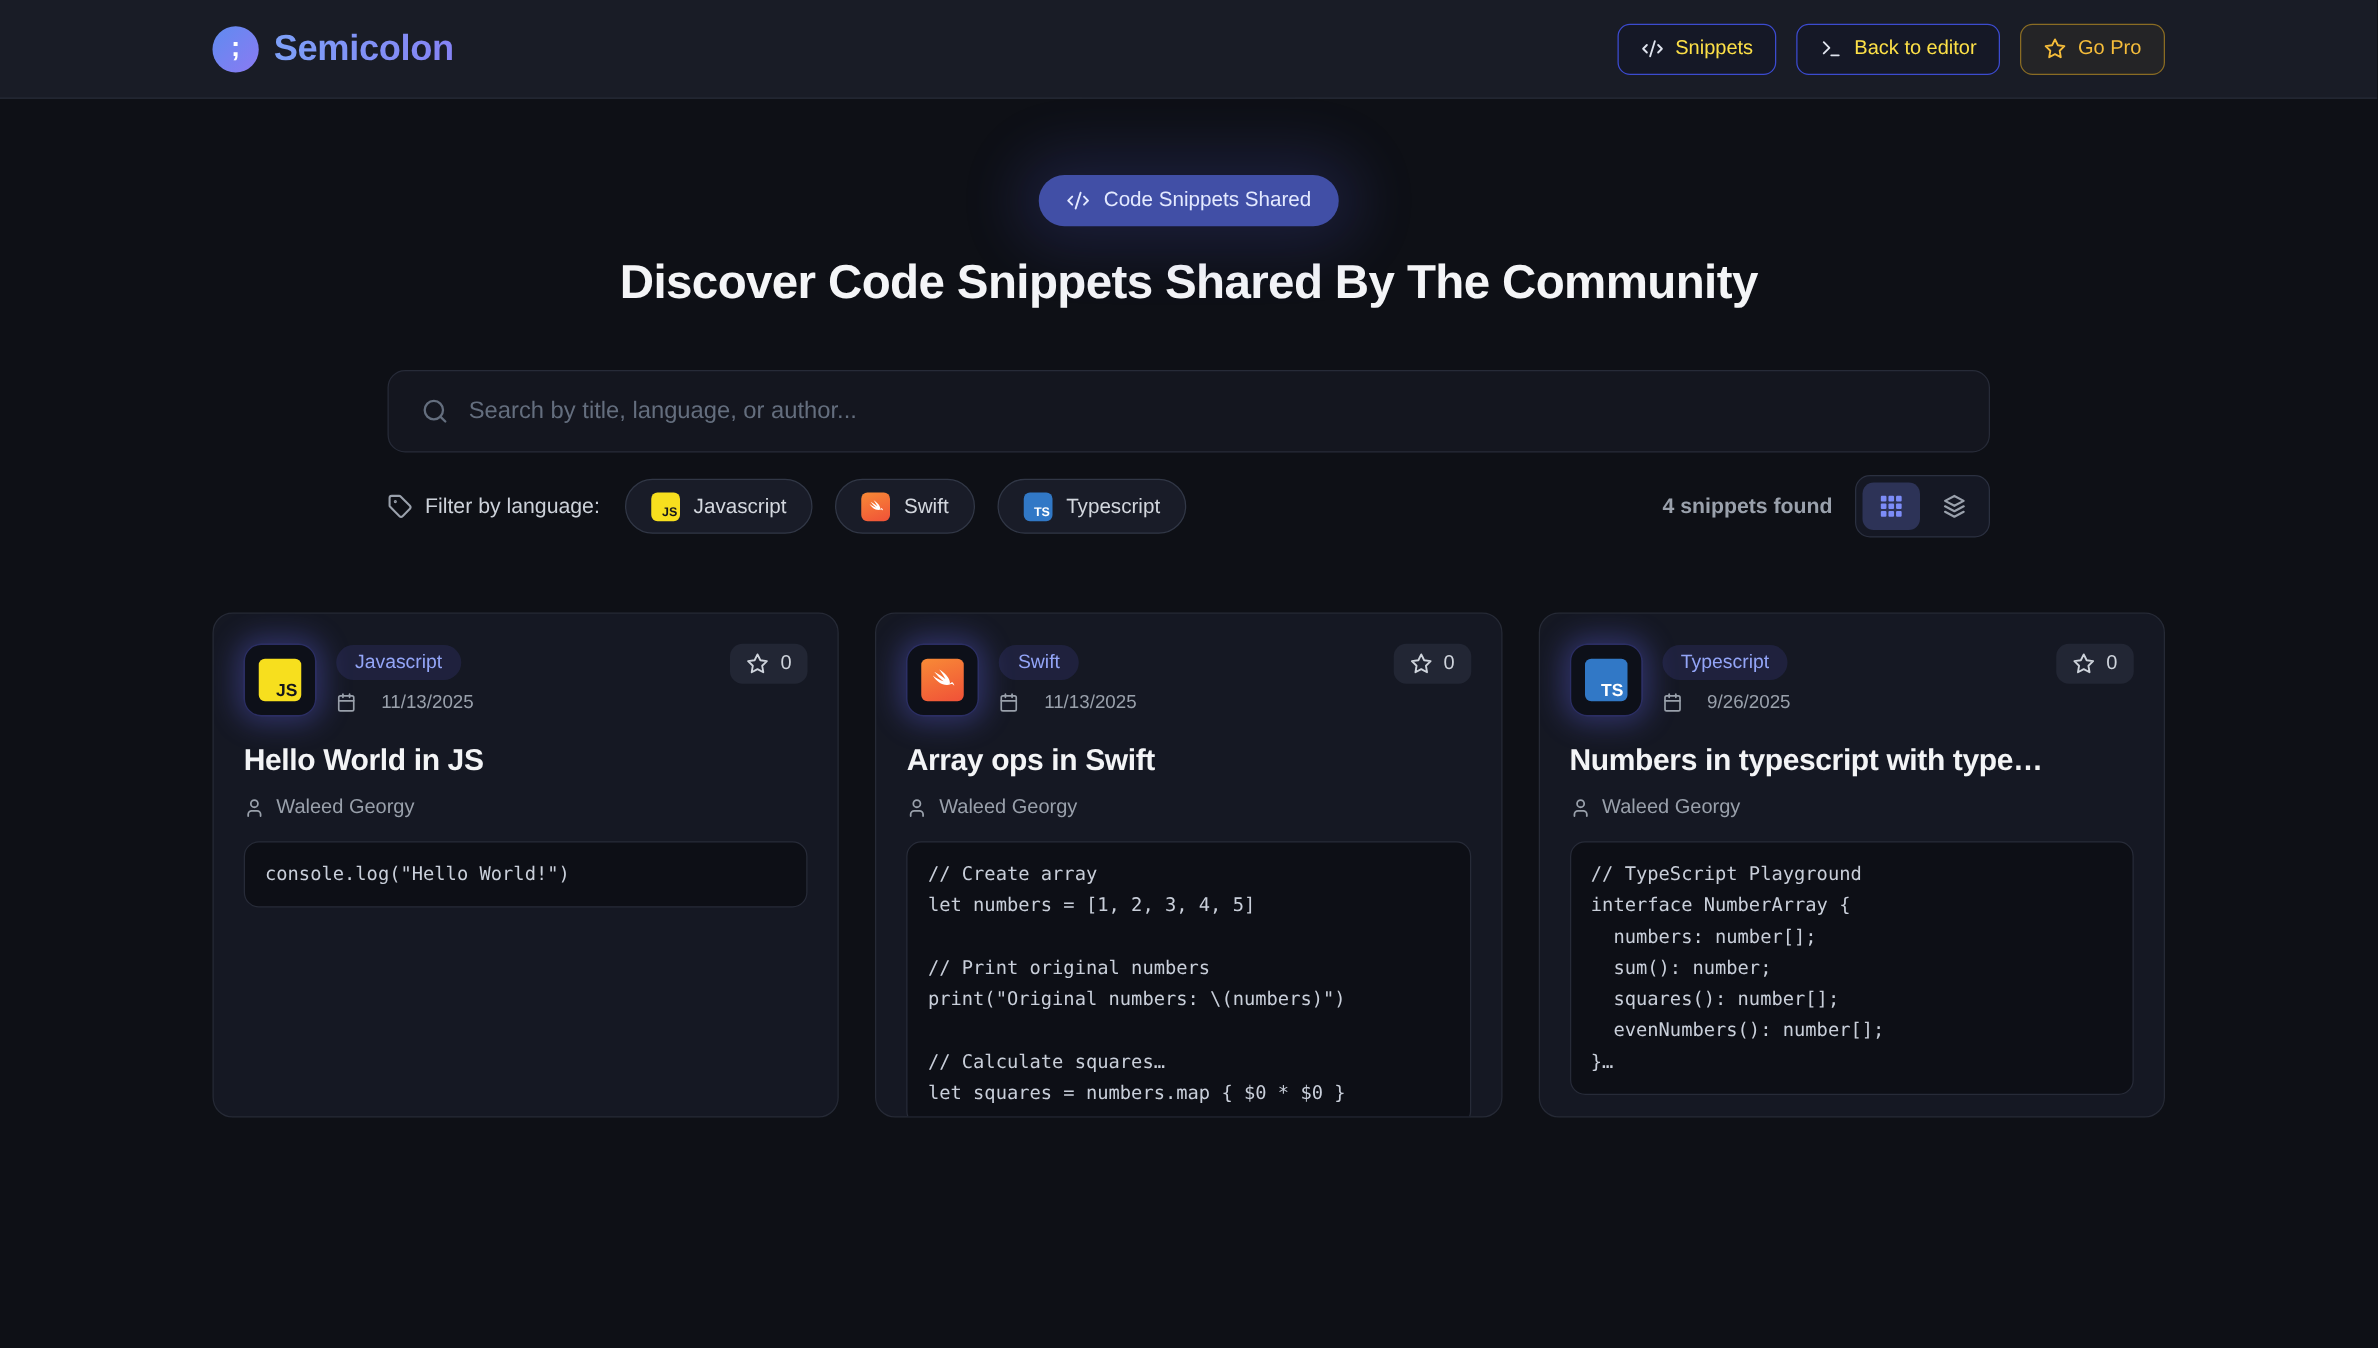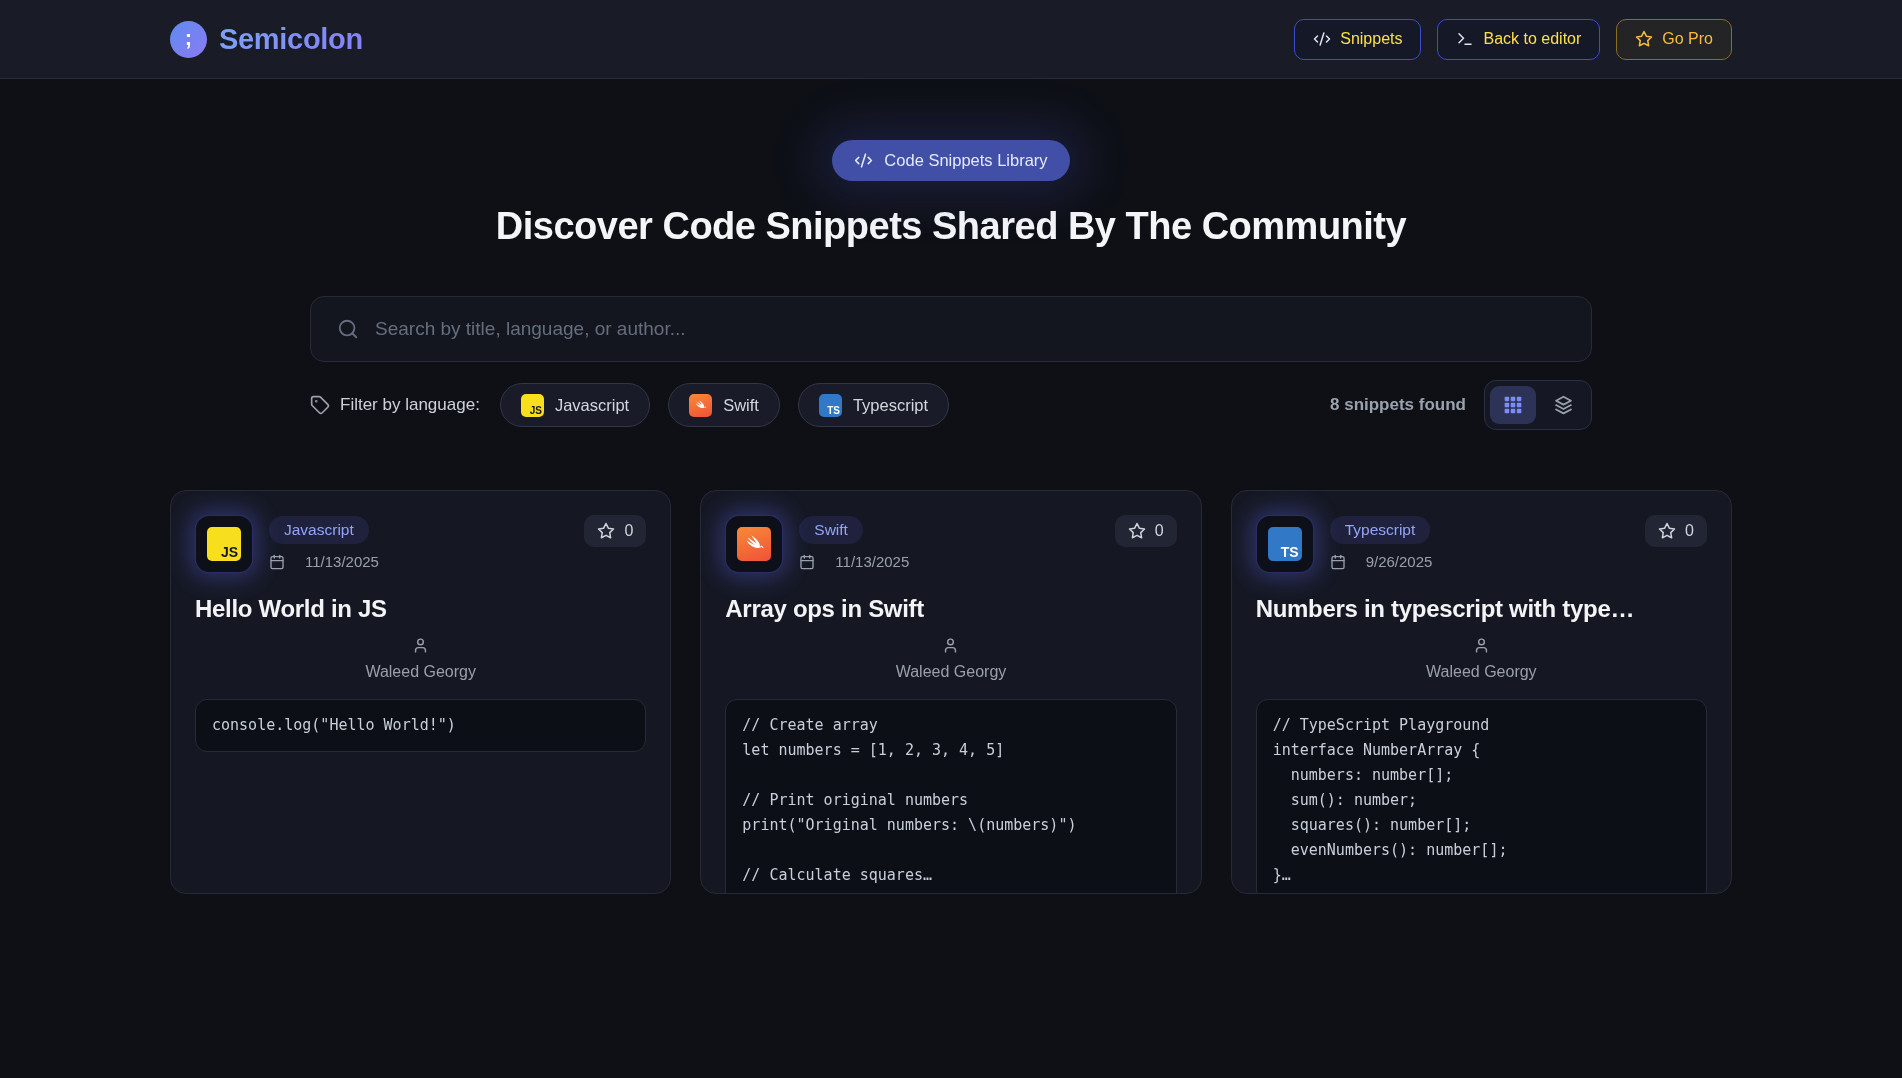--- a/index.html
+++ b/index.html
@@ -124,21 +124,21 @@
   .star-pill {
     display:flex; align-items:center; gap:9px;
     background:#222634; border-radius:10px; padding:7px 13px;
     color:#cfd4dc; font-size:16px; flex:none; border:none; cursor:pointer;
     font-family:"Liberation Sans", sans-serif;
   }
   .card-title {
     margin-top:22px; font-size:24px; font-weight:bold; color:#f3f4f6;
     letter-spacing:-0.3px; white-space:nowrap; overflow:hidden;
   }
-  .author-row { margin-top:14px; display:flex; align-items:center; gap:9px; color:#99a0ab; font-size:16px;flex-direction:column; }
+  .author-row { margin-top:14px; display:flex; align-items:center; gap:9px; color:#99a0ab; font-size:16px; }
   .code-block {
     margin-top:18px; background:#0d0f16; border:1px solid #272b38; border-radius:12px;
     padding:13px 16px;
     font-family:"DejaVu Sans Mono", monospace; font-size:15px; line-height:25px;
     color:#c9cfda; white-space:pre; overflow:hidden;
   }
   .code-block.clip { height:228px; }
 
   
   .logo-sq { border-radius:5px; display:flex; align-items:flex-end; justify-content:flex-end; font-weight:bold; }
@@ -191,21 +191,21 @@
 <section class="hero">
   <div class="badge-wrap">
     <div class="hero-badge">
       <span>
         <svg width="19" height="19" viewBox="0 0 24 24" fill="none" stroke="currentColor" stroke-width="2" stroke-linecap="round" stroke-linejoin="round">
             <path d="m18 16 4-4-4-4"></path>
             <path d="m6 8-4 4 4 4"></path>
             <path d="m14.5 4-5 16"></path>
           </svg>
       </span>
-      <span>Code Snippets Library</span>
+      <span>Code Snippets Shared</span>
     </div>
   </div>
   <h1 class="hero-title">Discover Code Snippets Shared By The Community</h1>
 </section>
 
 <section class="search-section">
   <div class="search-box">
     <span style="color:#646e7e;">
       <svg width="22" height="22" viewBox="0 0 24 24" fill="none" stroke="currentColor" stroke-width="2" stroke-linecap="round" stroke-linejoin="round">
           <circle cx="11" cy="11" r="8"></circle>
@@ -239,21 +239,21 @@
           </span>
           <span>Swift</span>
         </button>
         <button class="chip">
           <span class="logo-sq logo-ts-sm">TS</span>
           <span>Typescript</span>
         </button>
       </div>
     </div>
     <div class="filter-right">
-      <span class="results-count">8 snippets found</span>
+      <span class="results-count">4 snippets found</span>
       <div class="view-toggle">
         <button class="toggle-btn active">
           <span>
             <svg width="20" height="20" viewBox="0 0 24 24" fill="currentColor">
                 <rect x="2" y="2" width="5.4" height="5.4" rx="1"></rect>
                 <rect x="9.3" y="2" width="5.4" height="5.4" rx="1"></rect>
                 <rect x="16.6" y="2" width="5.4" height="5.4" rx="1"></rect>
                 <rect x="2" y="9.3" width="5.4" height="5.4" rx="1"></rect>
                 <rect x="9.3" y="9.3" width="5.4" height="5.4" rx="1"></rect>
                 <rect x="16.6" y="9.3" width="5.4" height="5.4" rx="1"></rect>

